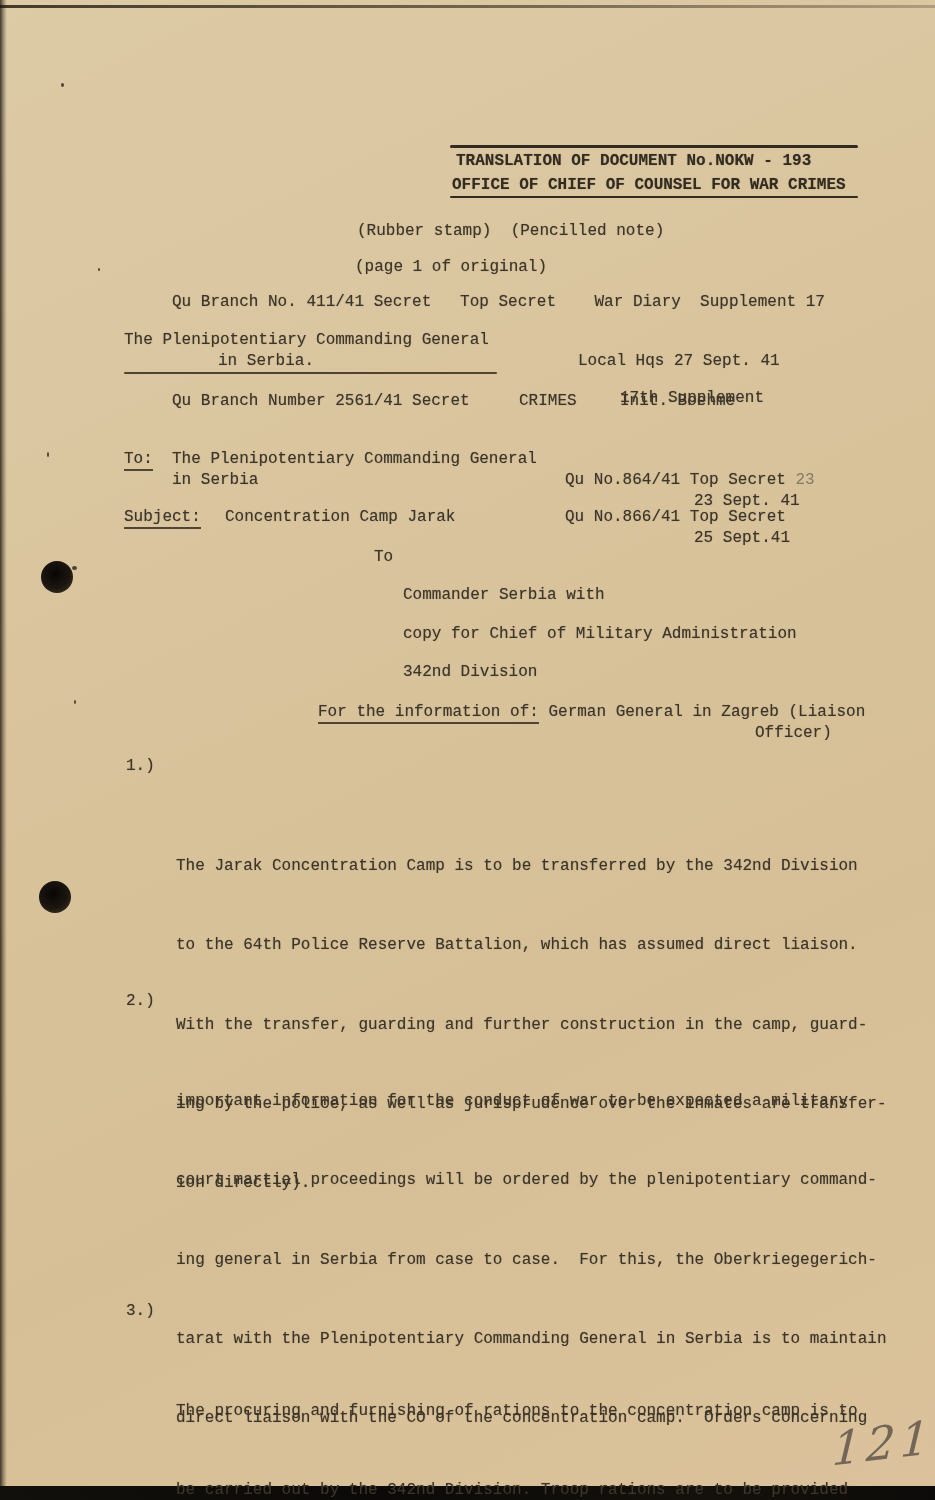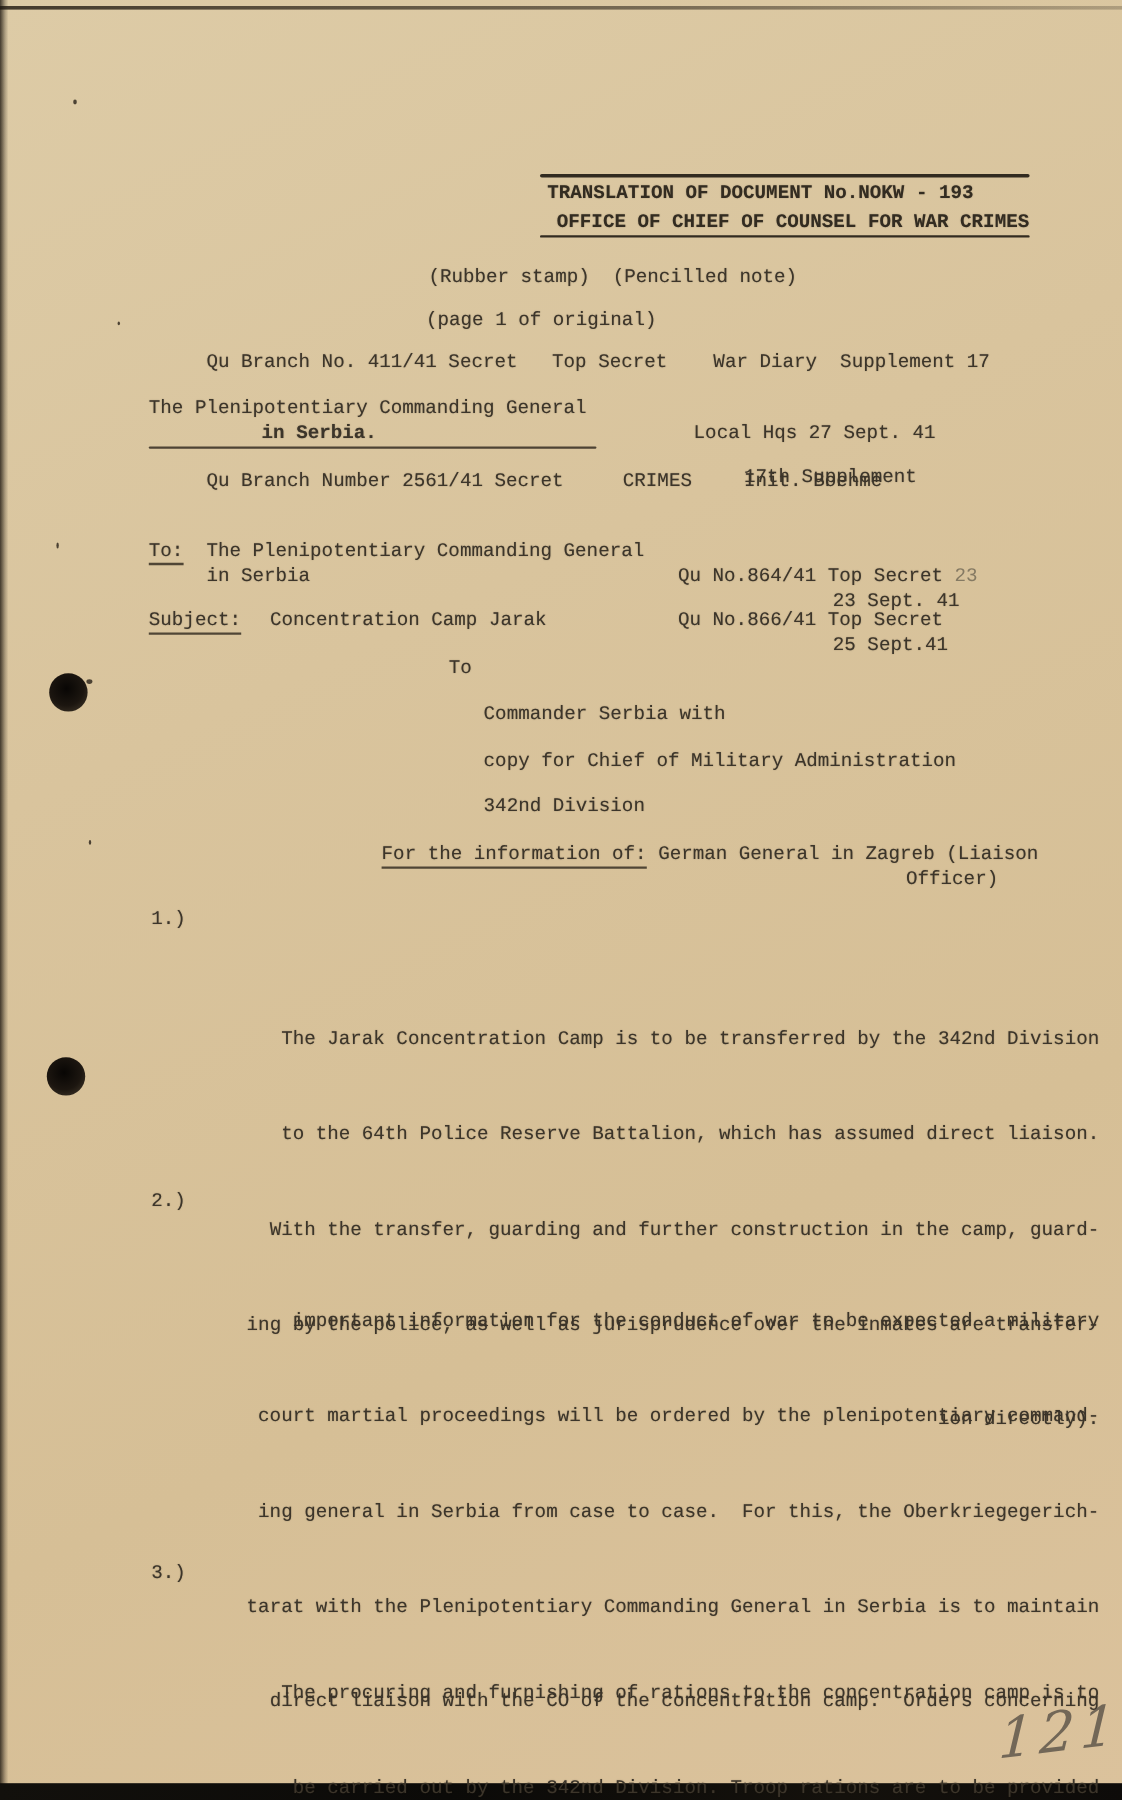--- a/index.html
+++ b/index.html
@@ -12,21 +12,21 @@
     position:absolute;white-space:pre;
     font-size:16px;line-height:20px;color:#3c352a;
     text-shadow:0 0 1px rgba(50,42,30,0.45);
   }
   .hdr{font-weight:bold;color:#332c21;}
   .ul{border-bottom:2px solid rgba(55,47,35,0.85);padding-bottom:1px;}
   .rule{position:absolute;background:#322b20;border-radius:2px;}
   .faint{color:#857a63;text-shadow:none;}
   .para{position:absolute;left:126px;width:790px;}
   .pnum{position:absolute;left:0;top:0;}
-  .plines{margin-left:25px;text-align:right;}
+  .plines{margin-left:50px;}
   .pline{height:39.3px;white-space:pre;font-size:16px;line-height:20px;}
   .hole{position:absolute;width:32px;height:32px;border-radius:50%;
     background:radial-gradient(circle at 45% 40%,#080604 0%,#1c1610 55%,#3a3125 85%,rgba(60,50,38,0) 100%);}
   .edge-top{position:absolute;left:0;top:5px;width:100%;height:3px;
     background:linear-gradient(to right,rgba(40,32,22,0.85),rgba(40,32,22,0.55) 60%,rgba(40,32,22,0.25));}
   .edge-left{position:absolute;left:0;top:0;width:7px;height:100%;
     background:linear-gradient(to right,rgba(28,22,15,0.8),rgba(28,22,15,0.25) 60%,rgba(28,22,15,0));}
   .edge-bottom{position:absolute;left:0;top:1486px;width:100%;height:14px;
     background:linear-gradient(to right,#12100c,#0b0a08 40%,#14110c 75%,#0d0b09);}
   .speck{position:absolute;border-radius:50%;background:rgba(40,33,24,0.8);}
@@ -50,29 +50,29 @@
   <div class="hole" style="left:39px;top:881px;"></div>
 
   <div class="speck" style="left:61px;top:83px;width:3px;height:4px;"></div>
   <div class="speck" style="left:98px;top:268px;width:2px;height:3px;"></div>
   <div class="speck" style="left:47px;top:452px;width:2px;height:5px;"></div>
   <div class="speck" style="left:74px;top:700px;width:2px;height:4px;"></div>
   <div class="speck" style="left:72px;top:566px;width:5px;height:4px;"></div>
 
   <div class="rule" style="left:450px;top:145px;width:408px;height:3px;"></div>
   <div class="line hdr" style="left:456px;top:151px;">TRANSLATION OF DOCUMENT No.NOKW - 193</div>
-  <div class="line hdr" style="left:464px;top:175px;text-align:center;">OFFICE OF CHIEF OF COUNSEL FOR WAR CRIMES</div>
+  <div class="line hdr" style="left:452px;top:175px;text-align:center;">OFFICE OF CHIEF OF COUNSEL FOR WAR CRIMES</div>
   <div class="rule" style="left:450px;top:196px;width:408px;height:2px;"></div>
 
   <div class="line" style="left:325px;top:221px;margin-left:32px;">(Rubber stamp)  (Pencilled note)</div>
   <div class="line" style="left:355px;top:257px;">(page 1 of original)</div>
 
   <div class="line" style="left:172px;top:292px;">Qu Branch No. 411/41 Secret   Top Secret    War Diary  Supplement 17</div>
   <div class="line" style="left:124px;top:330px;">The Plenipotentiary Commanding General</div>
-  <div class="line" style="left:218px;top:351px;font-weight:bold;">in Serbia.</div>
+  <div class="line" style="left:218px;top:351px;">in Serbia.</div>
   <div class="rule" style="left:124px;top:372px;width:373px;height:2px;background:rgba(52,44,33,0.85);"></div>
   <div class="line" style="left:578px;top:351px;">Local Hqs 27 Sept. 41</div>
   <div class="line" style="left:172px;top:391px;">Qu Branch Number 2561/41 Secret</div>
   <div class="line" style="left:519px;top:391px;">CRIMES</div>
   <div class="line" style="left:620px;top:391px;">Init. Boehme</div>
   <div class="line" style="left:620px;top:388px;">17th Supplement</div>
 
   <div class="line" style="left:124px;top:449px;"><span class="ul">To:</span></div>
   <div class="line" style="left:172px;top:449px;">The Plenipotentiary Commanding General</div>
   <div class="line" style="left:172px;top:470px;">in Serbia</div>

